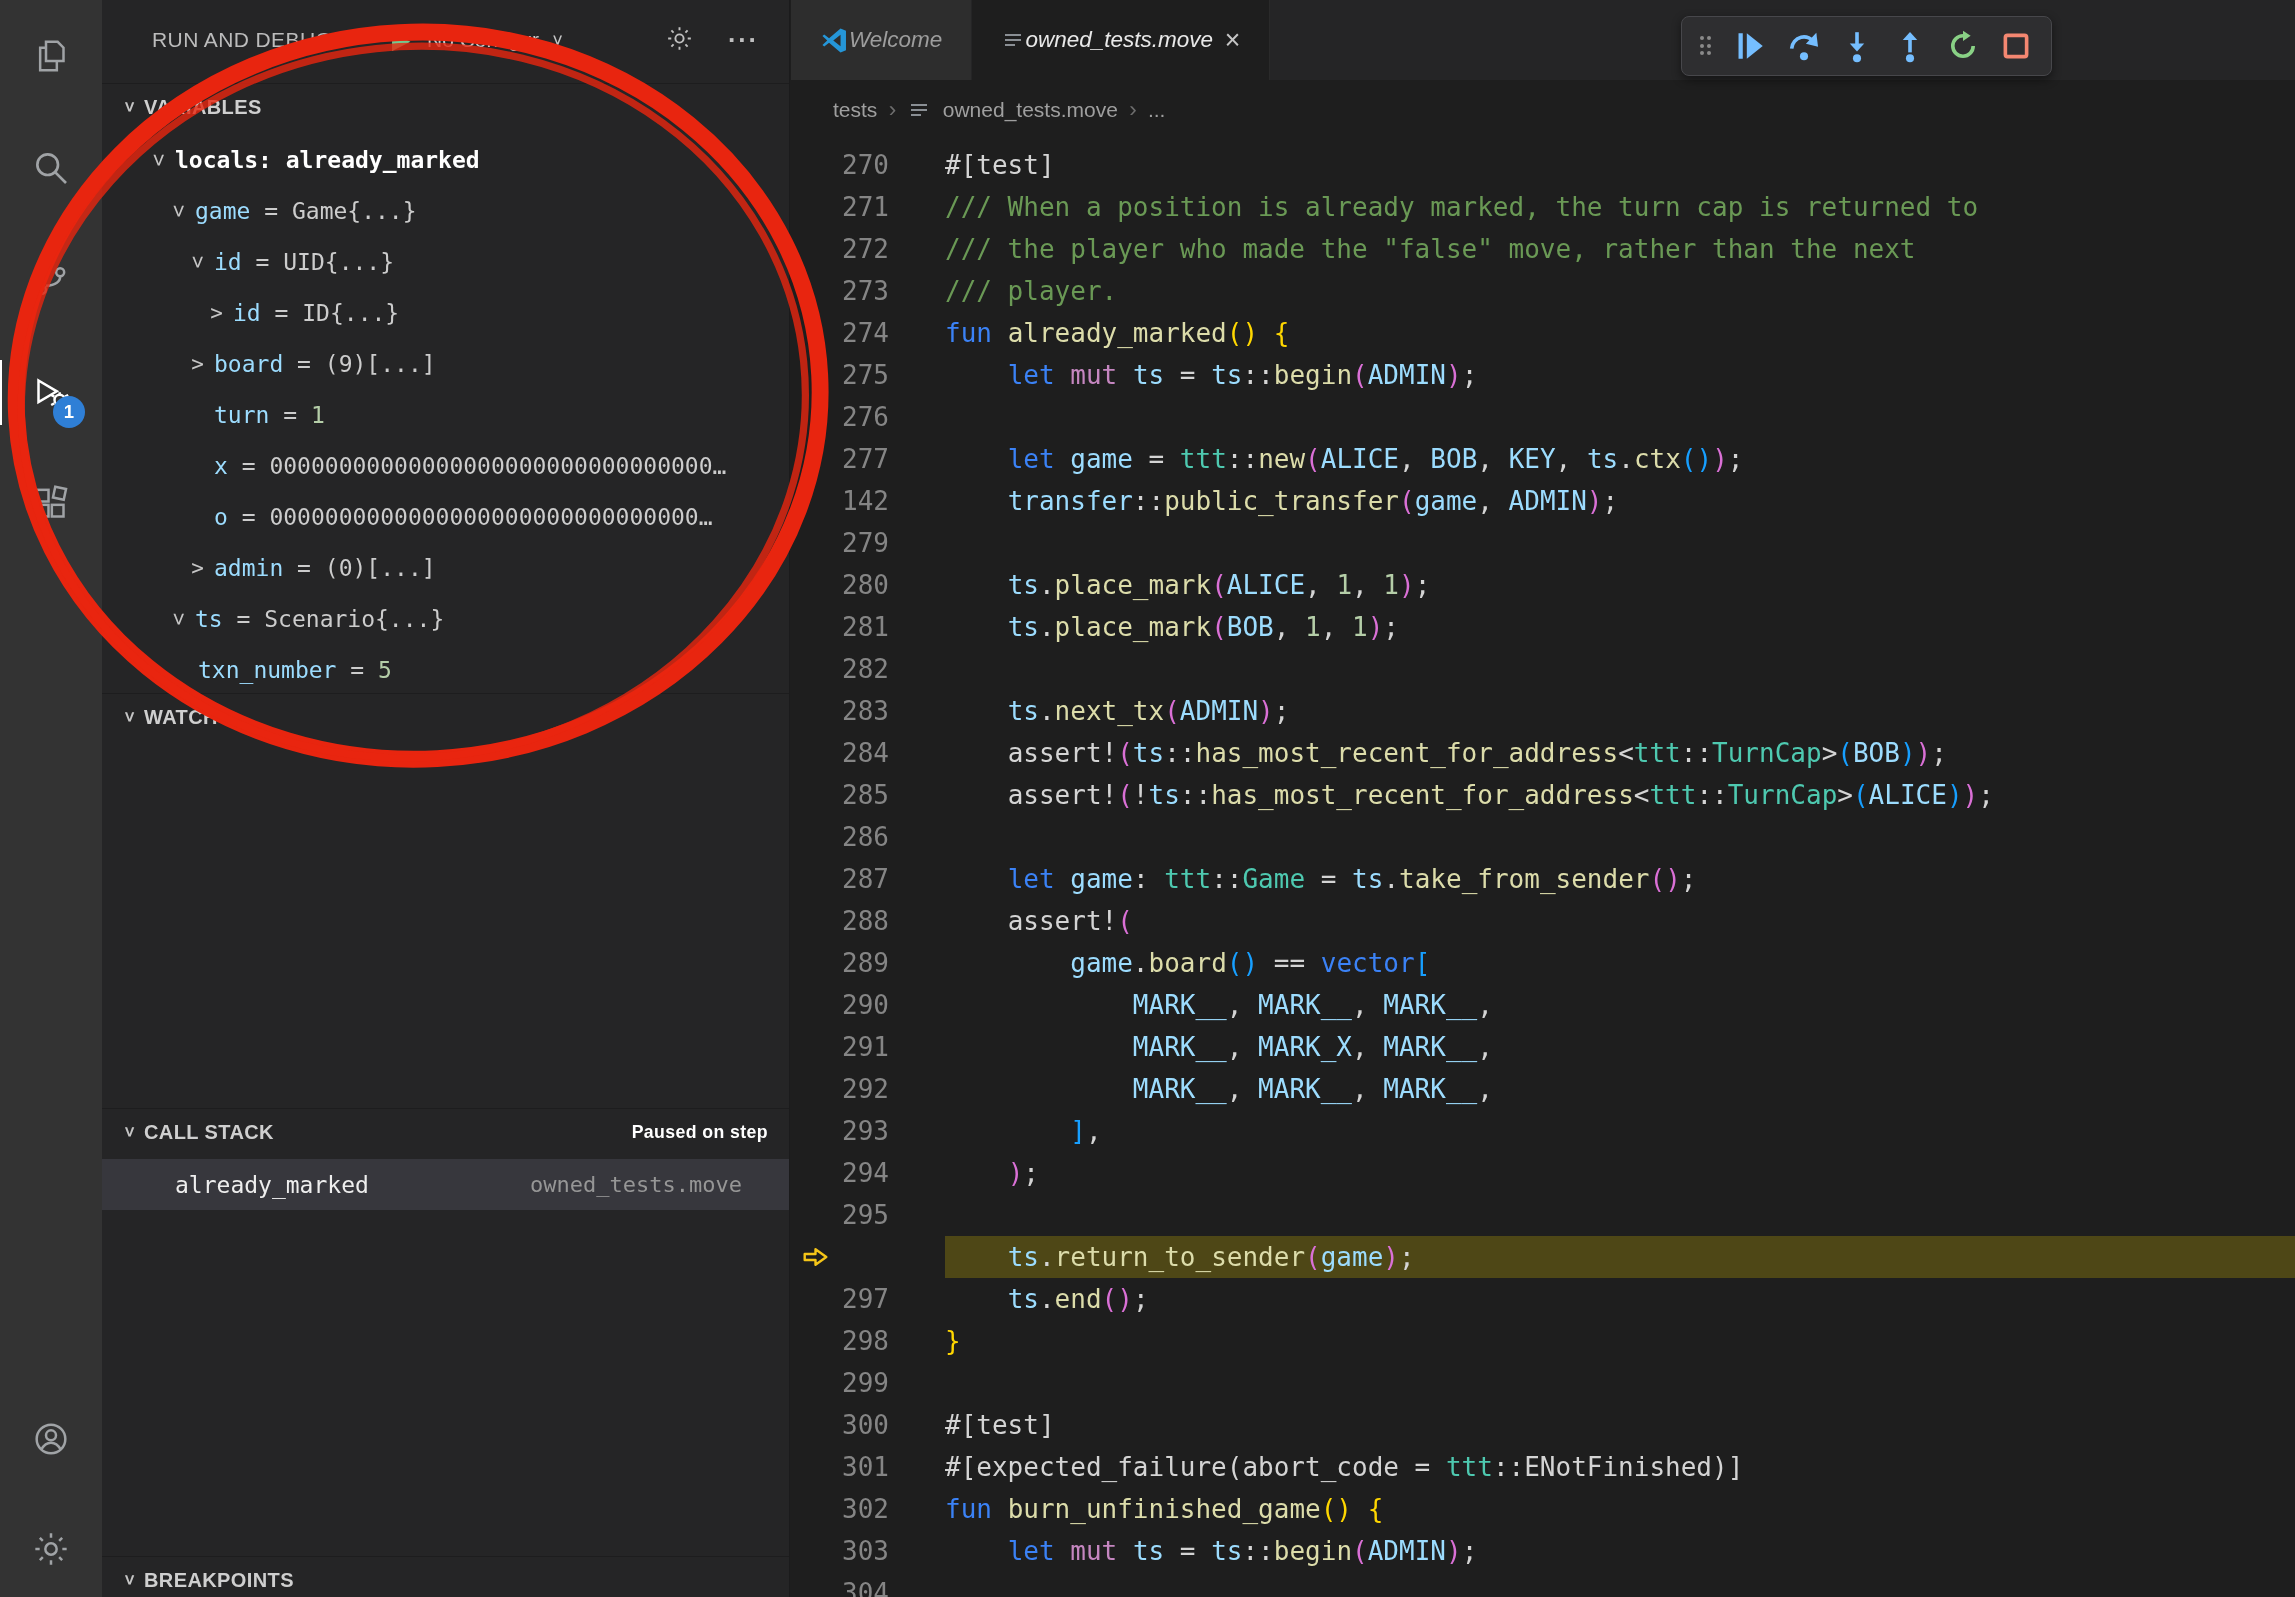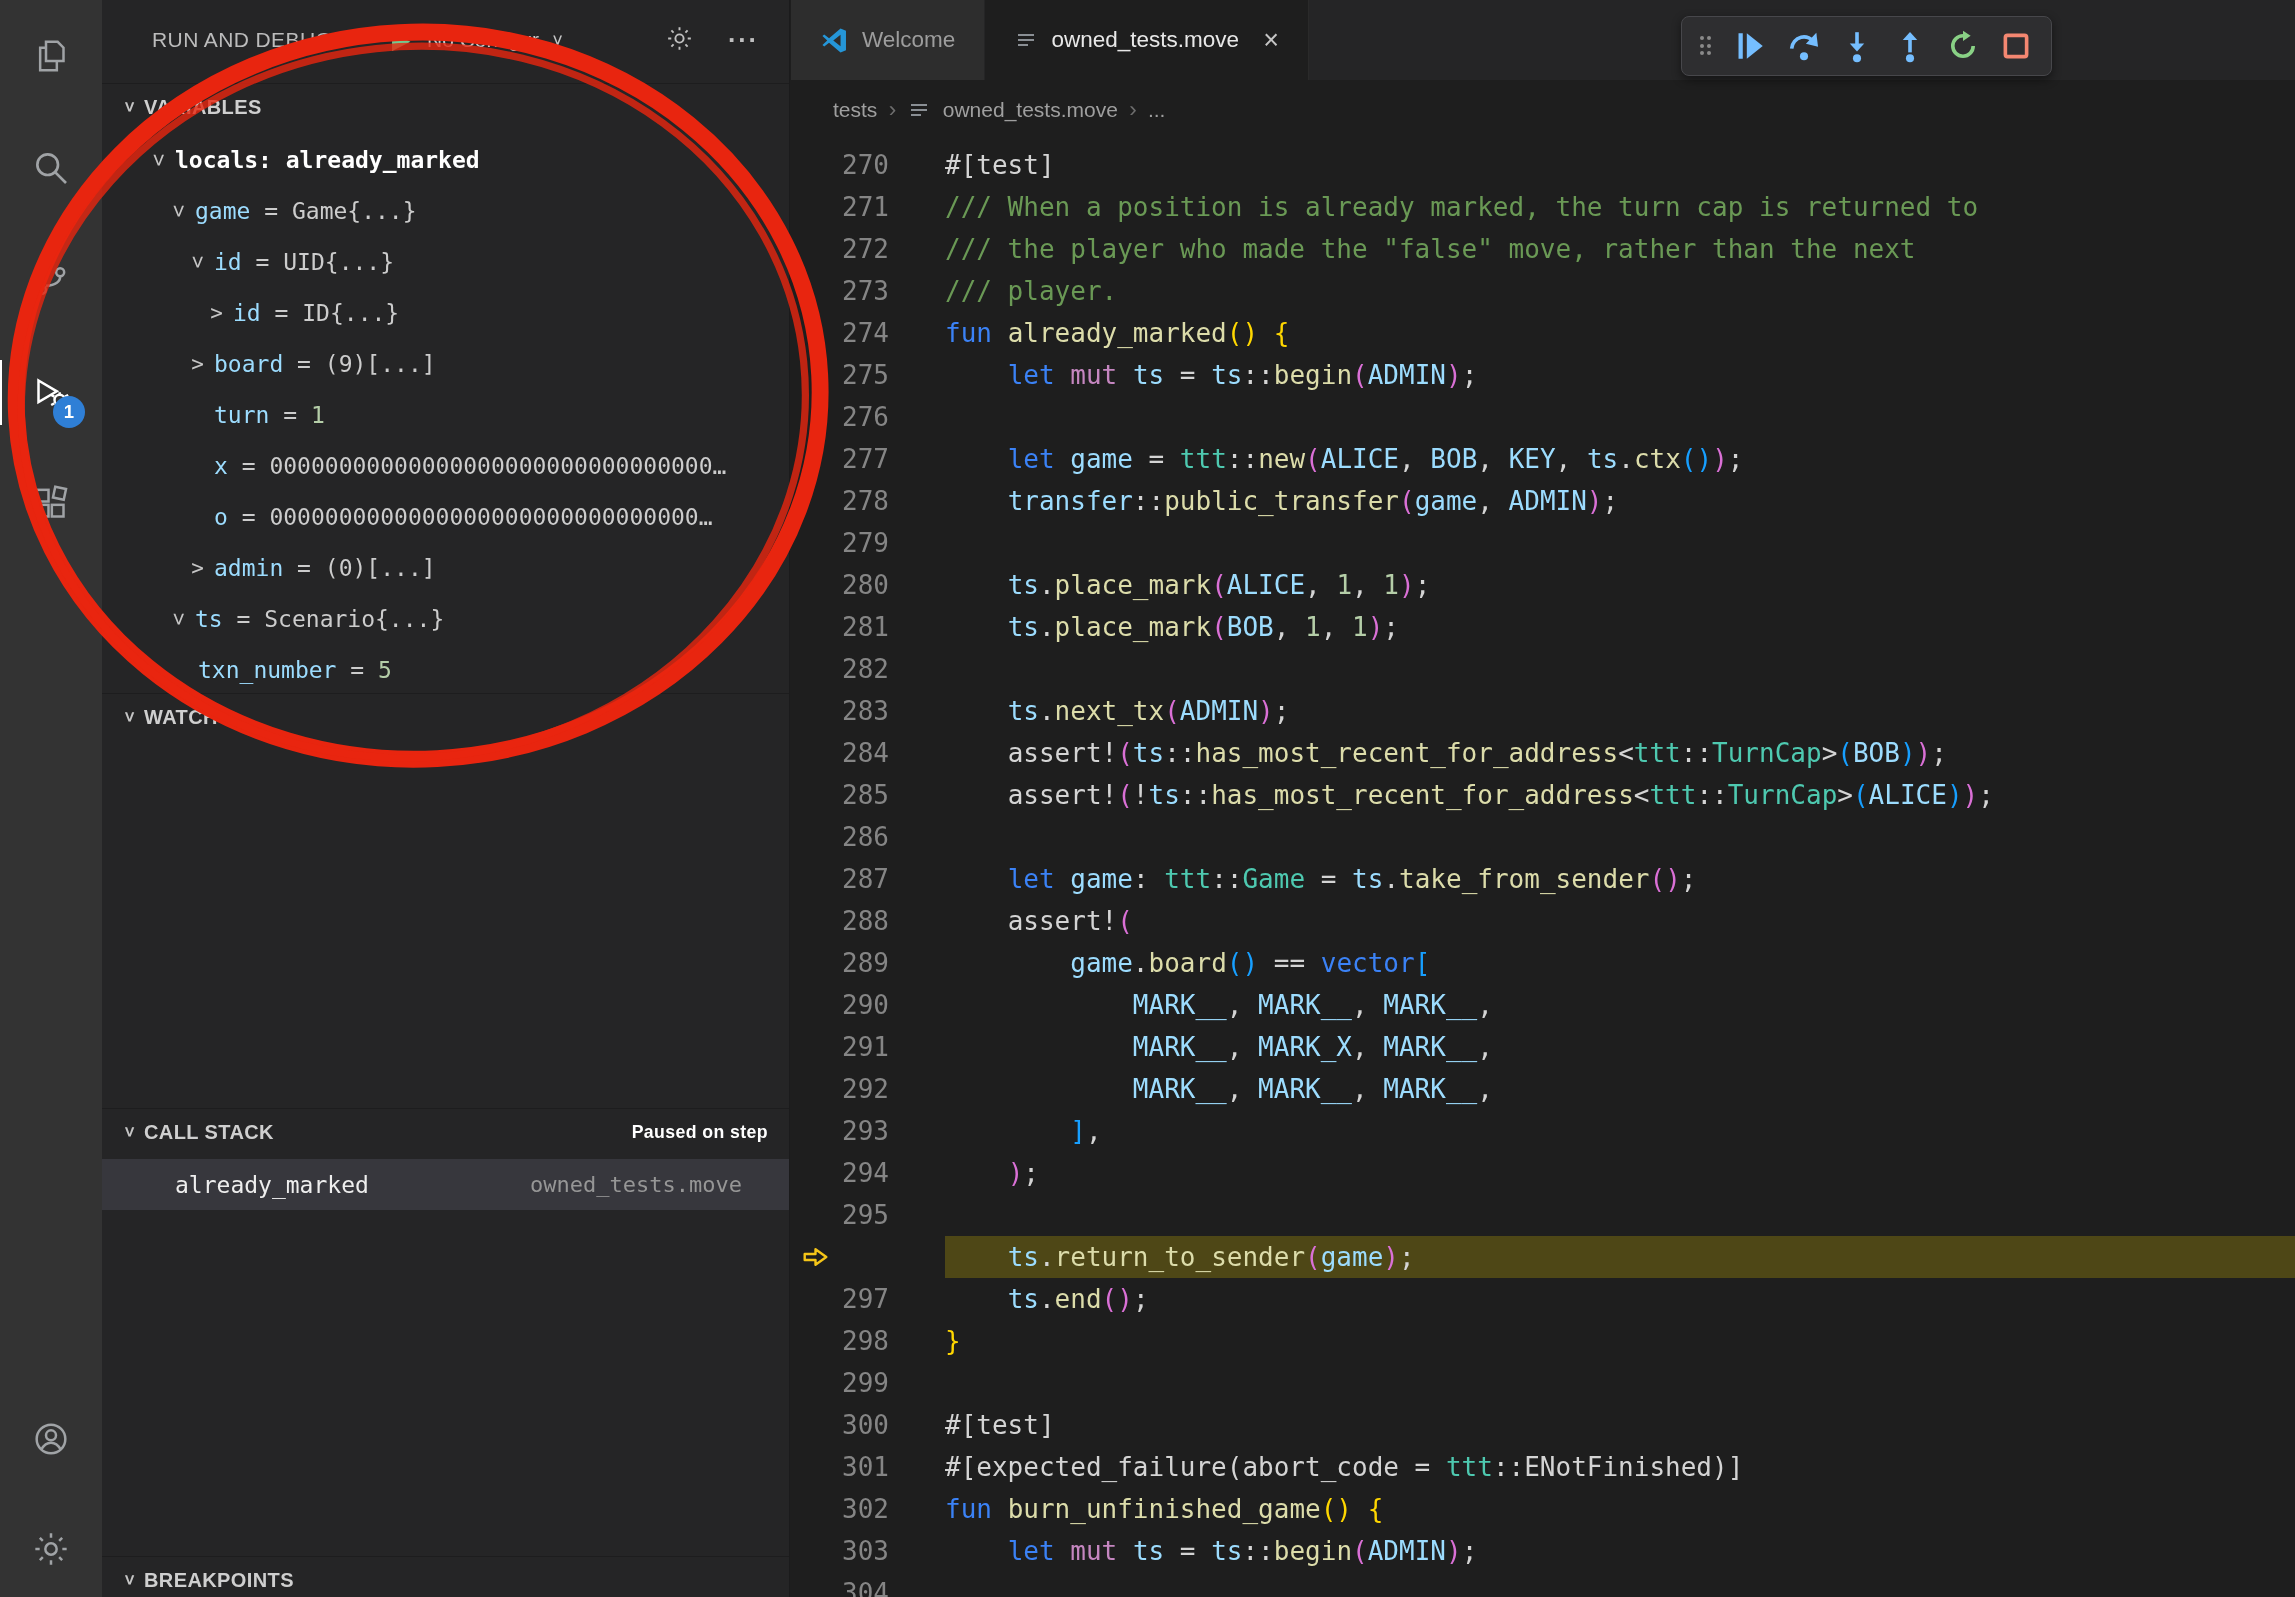--- a/index.html
+++ b/index.html
@@ -56,22 +56,22 @@
   .vval.num { color:#b5cea8; }
 
   .cs-row { position:absolute; top:1159px; left:0; right:0; height:51px; background:#37373d;
             display:flex; align-items:center; padding:0 47px 0 73px;
             font-family:"DejaVu Sans Mono", monospace; font-size:23px; color:#eeeeee; }
   .cs-row .cs-file { margin-left:auto; color:#969696; font-size:22px; }
 
   
   .editor { position:absolute; left:791px; top:0; right:0; height:100%; background:#1e1e1e; }
   .tabbar { display:flex; height:80px; background:#252526; }
-  .tab { display:flex; align-items:center; gap:13px; padding:0 29px; font-size:22.5px;
-         white-space:nowrap; }
+  .tab { display:flex; align-items:center; padding:0 29px; font-size:22.5px;
+         white-space:nowrap;font-style:italic; }
   .tab.inactive { background:#2d2d2d; color:#9d9d9d; border-right:0.8px solid #252526; }
   .tab.active { background:#1e1e1e; color:#e8e8e8; border-right:0.8px solid #2a2a2a; }
   .tab-close { font-size:27px; color:#c5c5c5; margin-left:11.3px; line-height:1; }
   .tab svg.vsc { width:29px; height:29px; }
   .tab svg.fico, .breadcrumbs svg.fico { width:24px; height:24px; }
 
   .breadcrumbs { height:59px; display:flex; align-items:center; gap:11.3px; padding-left:42px;
                  font-size:21px; color:#9f9f9f; background:#1e1e1e; }
   .bc-sep { color:#6d6d6d; font-size:22.5px; }
 
@@ -247,21 +247,21 @@
 
     <div class="code">
         <div class="line"><div class="gutter"><span>270</span></div><div class="codepart"><span class="t-d">#[test]</span></div></div>
         <div class="line"><div class="gutter"><span>271</span></div><div class="codepart"><span class="t-c">/// When a position is already marked, the turn cap is returned to</span></div></div>
         <div class="line"><div class="gutter"><span>272</span></div><div class="codepart"><span class="t-c">/// the player who made the "false" move, rather than the next</span></div></div>
         <div class="line"><div class="gutter"><span>273</span></div><div class="codepart"><span class="t-c">/// player.</span></div></div>
         <div class="line"><div class="gutter"><span>274</span></div><div class="codepart"><span class="t-k">fun</span><span class="t-d"> </span><span class="t-f">already_marked</span><span class="t-g">()</span><span class="t-d"> </span><span class="t-g">{</span></div></div>
         <div class="line"><div class="gutter"><span>275</span></div><div class="codepart"><span class="t-d">    </span><span class="t-k">let</span><span class="t-d"> </span><span class="t-m">mut</span><span class="t-d"> </span><span class="t-v">ts</span><span class="t-d"> = </span><span class="t-v">ts</span><span class="t-d">::</span><span class="t-f">begin</span><span class="t-p">(</span><span class="t-v">ADMIN</span><span class="t-p">)</span><span class="t-d">;</span></div></div>
         <div class="line"><div class="gutter"><span>276</span></div><div class="codepart"></div></div>
         <div class="line"><div class="gutter"><span>277</span></div><div class="codepart"><span class="t-d">    </span><span class="t-k">let</span><span class="t-d"> </span><span class="t-v">game</span><span class="t-d"> = </span><span class="t-t">ttt</span><span class="t-d">::</span><span class="t-f">new</span><span class="t-p">(</span><span class="t-v">ALICE</span><span class="t-d">, </span><span class="t-v">BOB</span><span class="t-d">, </span><span class="t-v">KEY</span><span class="t-d">, </span><span class="t-v">ts</span><span class="t-d">.</span><span class="t-f">ctx</span><span class="t-b">()</span><span class="t-p">)</span><span class="t-d">;</span></div></div>
-        <div class="line"><div class="gutter"><span>278</span></div><div class="codepart"><span class="t-d">    </span><span class="t-v">transfer</span><span class="t-d">::</span><span class="t-f">public_transfer</span><span class="t-p">(</span><span class="t-v">game</span><span class="t-d">, </span><span class="t-v">ADMIN</span><span class="t-p">)</span><span class="t-d">;</span></div></div>
+        <div class="line"><div class="gutter"><span>142</span></div><div class="codepart"><span class="t-d">    </span><span class="t-v">transfer</span><span class="t-d">::</span><span class="t-f">public_transfer</span><span class="t-p">(</span><span class="t-v">game</span><span class="t-d">, </span><span class="t-v">ADMIN</span><span class="t-p">)</span><span class="t-d">;</span></div></div>
         <div class="line"><div class="gutter"><span>279</span></div><div class="codepart"></div></div>
         <div class="line"><div class="gutter"><span>280</span></div><div class="codepart"><span class="t-d">    </span><span class="t-v">ts</span><span class="t-d">.</span><span class="t-f">place_mark</span><span class="t-p">(</span><span class="t-v">ALICE</span><span class="t-d">, </span><span class="t-n">1</span><span class="t-d">, </span><span class="t-n">1</span><span class="t-p">)</span><span class="t-d">;</span></div></div>
         <div class="line"><div class="gutter"><span>281</span></div><div class="codepart"><span class="t-d">    </span><span class="t-v">ts</span><span class="t-d">.</span><span class="t-f">place_mark</span><span class="t-p">(</span><span class="t-v">BOB</span><span class="t-d">, </span><span class="t-n">1</span><span class="t-d">, </span><span class="t-n">1</span><span class="t-p">)</span><span class="t-d">;</span></div></div>
         <div class="line"><div class="gutter"><span>282</span></div><div class="codepart"></div></div>
         <div class="line"><div class="gutter"><span>283</span></div><div class="codepart"><span class="t-d">    </span><span class="t-v">ts</span><span class="t-d">.</span><span class="t-f">next_tx</span><span class="t-p">(</span><span class="t-v">ADMIN</span><span class="t-p">)</span><span class="t-d">;</span></div></div>
         <div class="line"><div class="gutter"><span>284</span></div><div class="codepart"><span class="t-d">    </span><span class="t-d">assert!</span><span class="t-p">(</span><span class="t-v">ts</span><span class="t-d">::</span><span class="t-f">has_most_recent_for_address</span><span class="t-d">&lt;</span><span class="t-t">ttt</span><span class="t-d">::</span><span class="t-t">TurnCap</span><span class="t-d">&gt;</span><span class="t-b">(</span><span class="t-v">BOB</span><span class="t-b">)</span><span class="t-p">)</span><span class="t-d">;</span></div></div>
         <div class="line"><div class="gutter"><span>285</span></div><div class="codepart"><span class="t-d">    </span><span class="t-d">assert!</span><span class="t-p">(</span><span class="t-d">!</span><span class="t-v">ts</span><span class="t-d">::</span><span class="t-f">has_most_recent_for_address</span><span class="t-d">&lt;</span><span class="t-t">ttt</span><span class="t-d">::</span><span class="t-t">TurnCap</span><span class="t-d">&gt;</span><span class="t-b">(</span><span class="t-v">ALICE</span><span class="t-b">)</span><span class="t-p">)</span><span class="t-d">;</span></div></div>
         <div class="line"><div class="gutter"><span>286</span></div><div class="codepart"></div></div>
         <div class="line"><div class="gutter"><span>287</span></div><div class="codepart"><span class="t-d">    </span><span class="t-k">let</span><span class="t-d"> </span><span class="t-v">game</span><span class="t-d">: </span><span class="t-t">ttt</span><span class="t-d">::</span><span class="t-t">Game</span><span class="t-d"> = </span><span class="t-v">ts</span><span class="t-d">.</span><span class="t-f">take_from_sender</span><span class="t-p">()</span><span class="t-d">;</span></div></div>
         <div class="line"><div class="gutter"><span>288</span></div><div class="codepart"><span class="t-d">    </span><span class="t-d">assert!</span><span class="t-p">(</span></div></div>

